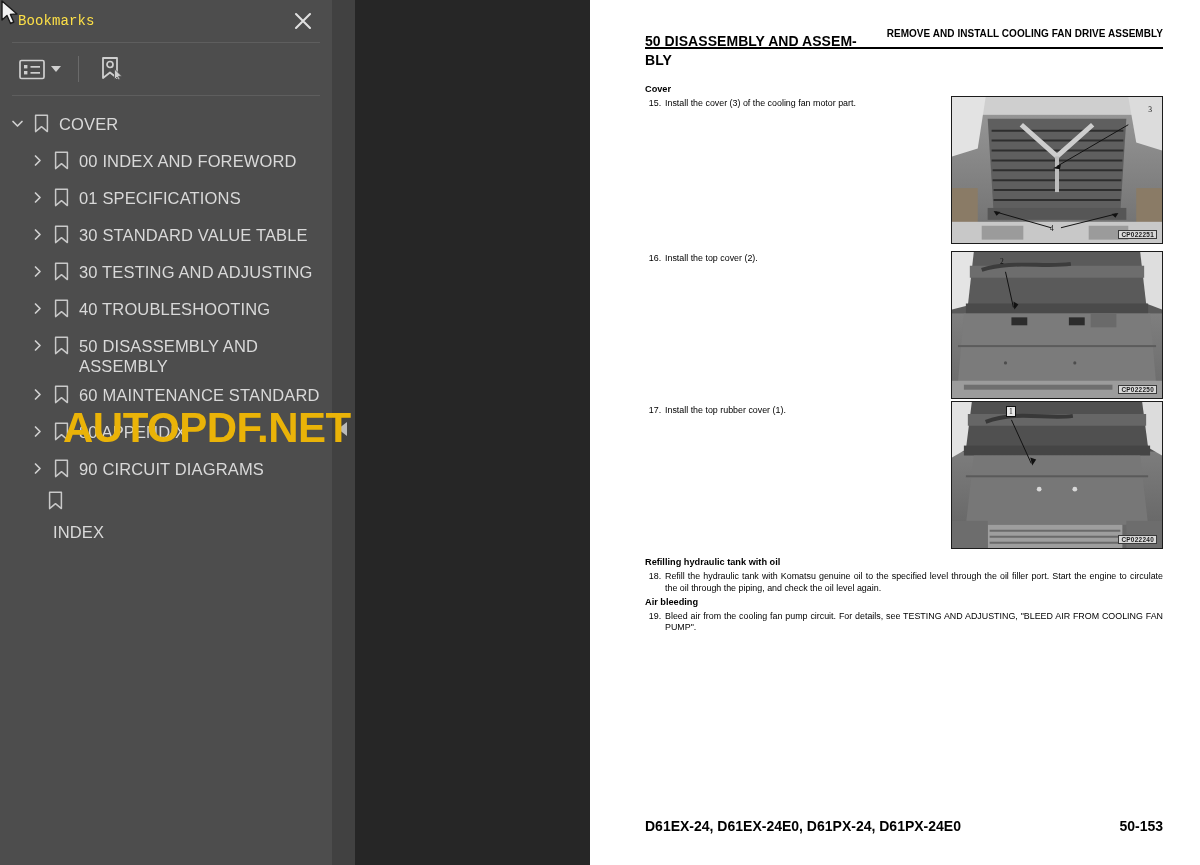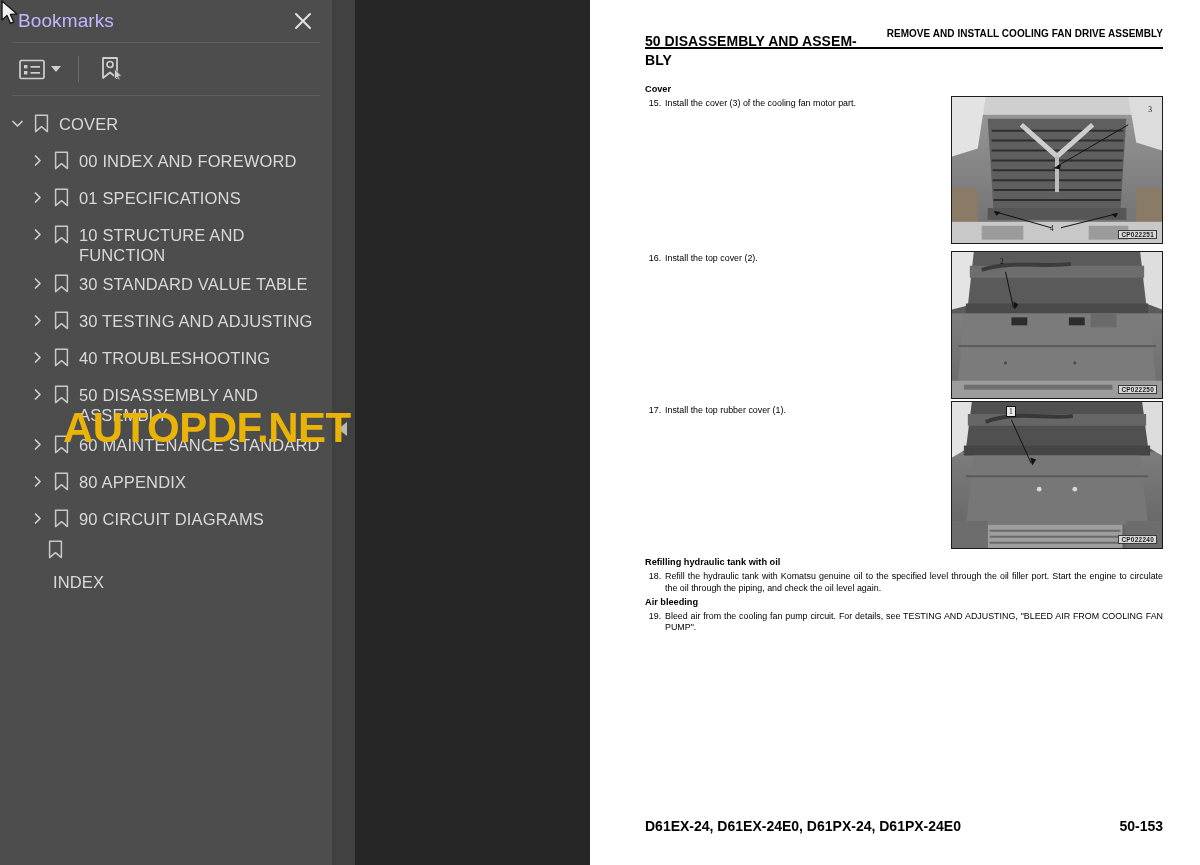--- a/index.html
+++ b/index.html
@@ -19,24 +19,25 @@
     position: relative;
     flex: 0 0 332px;
   }
   #sidebar-header {
     height: 42px;
     display: flex; align-items: center;
     padding: 0 14px 0 18px;
     position: relative;
   }
   #sidebar-title {
-    font-size: 19px;
-    color: #c4b5fd;
+    font-size: 14px;
+    color: #fde047;
     letter-spacing: .1px;
     font-weight: 400;
+    font-family: Liberation Mono, monospace;
   }
   #close-btn {
     position: absolute; right: 18px; top: 50%; transform: translateY(-50%);
     width: 22px; height: 22px; cursor: pointer;
   }
   #close-btn svg { display: block; }
   .hrule { height: 1px; background: #5e5e5e; margin: 0 12px; }
 
   #sidebar-toolbar {
     height: 52px;
@@ -269,33 +270,20 @@
             <svg width="15" height="15" viewBox="0 0 15 15">
               <path d="M5.5 3 L10 7.5 L5.5 12" fill="none" stroke="#cfcfcf" stroke-width="1.7" stroke-linecap="round" stroke-linejoin="round"></path>
             </svg>
           </span>
           <span class="bm-ico">
             <svg width="15" height="19" viewBox="0 0 15 19">
               <path d="M1.6 1.2 H13.4 V17.6 L7.5 12.7 L1.6 17.6 Z" fill="none" stroke="#c9c9c9" stroke-width="1.5" stroke-linejoin="round"></path>
             </svg>
           </span>
           <span class="bm-label">01 SPECIFICATIONS</span>
-        </div>
-        <div class="bm-row lvl1">
-          <span class="twisty">
-            <svg width="15" height="15" viewBox="0 0 15 15">
-              <path d="M5.5 3 L10 7.5 L5.5 12" fill="none" stroke="#cfcfcf" stroke-width="1.7" stroke-linecap="round" stroke-linejoin="round"></path>
-            </svg>
-          </span>
-          <span class="bm-ico">
-            <svg width="15" height="19" viewBox="0 0 15 19">
-              <path d="M1.6 1.2 H13.4 V17.6 L7.5 12.7 L1.6 17.6 Z" fill="none" stroke="#c9c9c9" stroke-width="1.5" stroke-linejoin="round"></path>
-            </svg>
-          </span>
-          <span class="bm-label">10 STRUCTURE AND FUNCTION</span>
         </div>
         <div class="bm-row lvl1">
           <span class="twisty">
             <svg width="15" height="15" viewBox="0 0 15 15">
               <path d="M5.5 3 L10 7.5 L5.5 12" fill="none" stroke="#cfcfcf" stroke-width="1.7" stroke-linecap="round" stroke-linejoin="round"></path>
             </svg>
           </span>
           <span class="bm-ico">
             <svg width="15" height="19" viewBox="0 0 15 19">
               <path d="M1.6 1.2 H13.4 V17.6 L7.5 12.7 L1.6 17.6 Z" fill="none" stroke="#c9c9c9" stroke-width="1.5" stroke-linejoin="round"></path>

